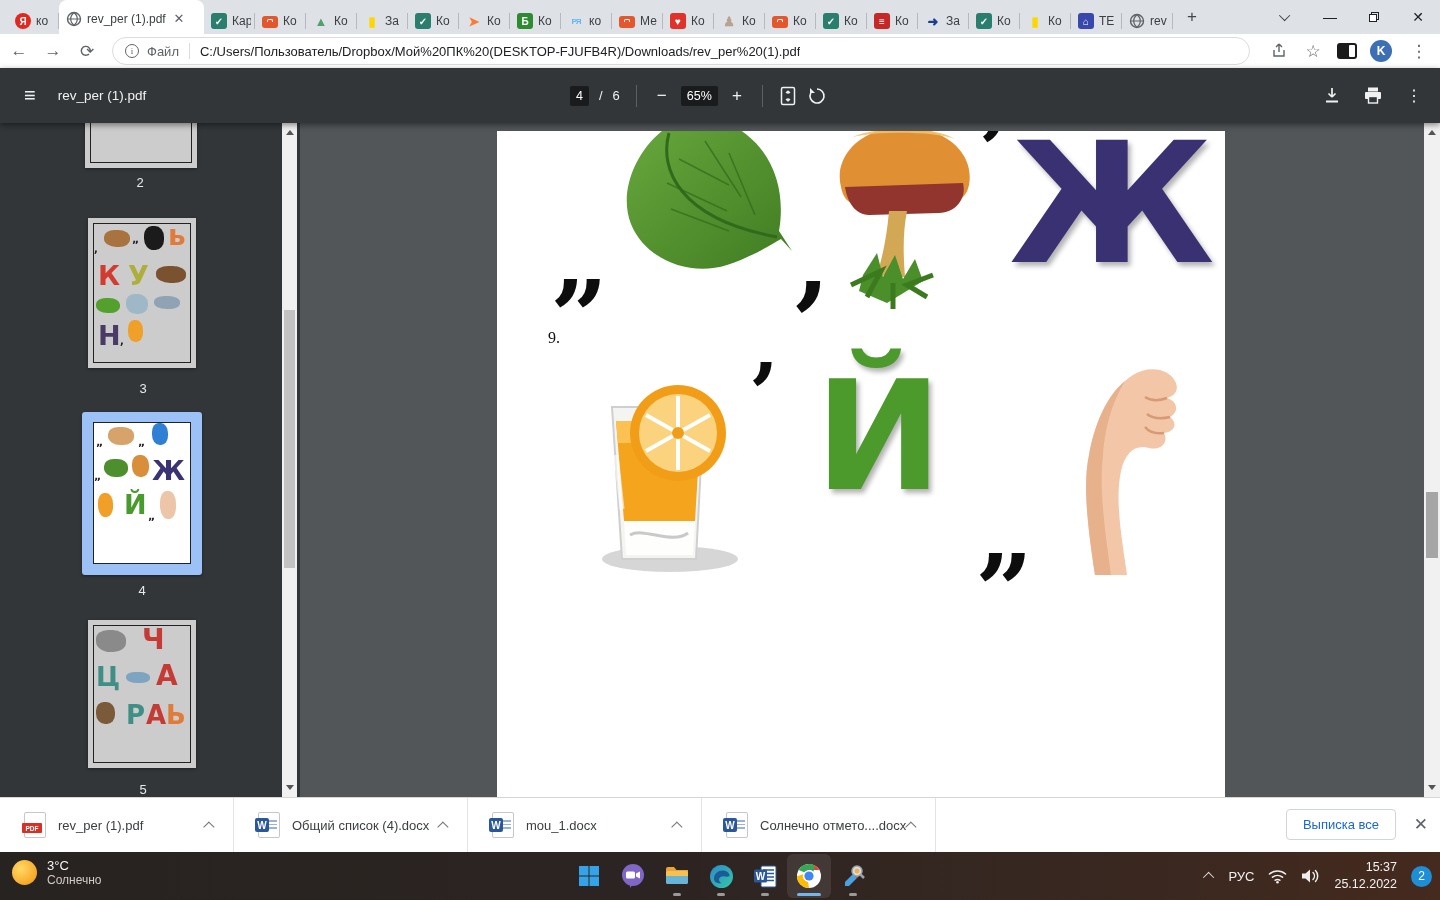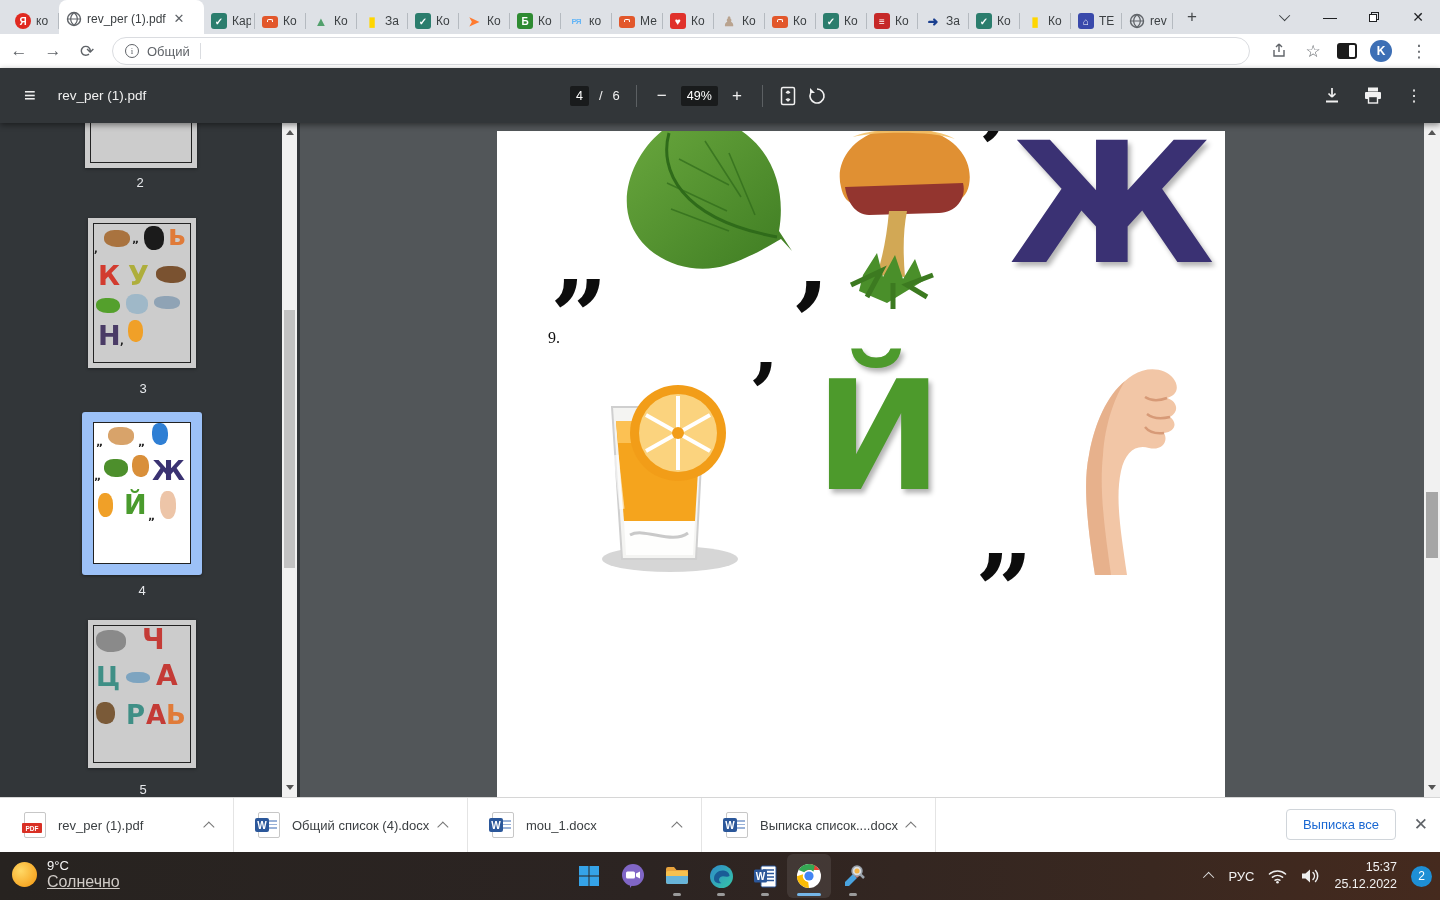--- a/index.html
+++ b/index.html
@@ -88,21 +88,21 @@
   .fico.word .w { position:absolute; left:-3px; top:6px; width:14px; height:14px; background:#2b579a; color:#fff; font-size:10px; font-weight:bold; display:flex; align-items:center; justify-content:center; border-radius:2px; }
   .fico.word .lines { position:absolute; right:3px; top:8px; width:8px; height:10px; background:repeating-linear-gradient(#9ab2d8 0 1.5px,transparent 1.5px 3.5px); }
   .showall { position:absolute; right:44px; top:11px; border:1px solid #d0d5da; border-radius:4px; color:#1967d2; font-size:13px; padding:7px 16px; background:#fff; }
   .dlclose { position:absolute; right:12px; top:16px; color:#5f6368; font-size:17px; }
 
   
   .taskbar { position:absolute; left:0; top:852px; width:1440px; height:48px; background:linear-gradient(90deg,#272320 0%,#2c2422 45%,#3a2820 80%,#452a1e 100%); }
   .weather { position:absolute; left:12px; top:6px; display:flex; align-items:center; gap:10px; color:#eee; }
   .sun { width:25px; height:25px; border-radius:50%; background:radial-gradient(circle at 35% 35%,#ffd966,#f6a623 75%); }
   .wtemp { font-size:13px; color:#f5f5f5; }
-  .wcond { font-size:16px; color:#cfcac6;text-decoration:underline; }
+  .wcond { font-size:12px; color:#cfcac6; }
   .apps { position:absolute; left:567px; top:0; height:48px; display:flex; align-items:center; }
   .app { width:44px; height:44px; display:flex; align-items:center; justify-content:center; position:relative; border-radius:6px; }
   .app.active { background:rgba(255,255,255,.09); }
   .app .dash { position:absolute; bottom:2px; left:50%; transform:translateX(-50%); width:8px; height:3px; border-radius:2px; background:#9a9a9a; }
   .app.active .dash { width:24px; background:#75b6e8; }
   .tray { position:absolute; right:8px; top:0; height:48px; display:flex; align-items:center; gap:14px; color:#f2f2f2; }
   .tray .chev-up2 { width:8px; height:8px; border-left:1.6px solid #ddd; border-top:1.6px solid #ddd; transform:rotate(45deg) translateY(2px); }
   .lang { font-size:13px; }
   .clock { text-align:right; font-size:12.5px; line-height:1.35; }
   .badge { width:21px; height:21px; border-radius:50%; background:#1e8fd5; color:#fff; font-size:12px; display:flex; align-items:center; justify-content:center; }
@@ -229,22 +229,23 @@
     <div class="wbtn">✕</div>
   </div>
 </div>
 
 <div class="addrbar">
   <div class="navic">←</div>
   <div class="navic">→</div>
   <div class="navic">⟳</div>
   <div class="omnibox">
     <span class="infoc">i</span>
-    <span class="filelabel">Общий</span>
+    <span class="filelabel">Файл</span>
     <span class="omnidiv"></span>
+    <span class="urltext">C:/Users/Пользователь/Dropbox/Мой%20ПК%20(DESKTOP-FJUFB4R)/Downloads/rev_per%20(1).pdf</span>
   </div>
   <div class="addr-right">
     <div class="navic">
       <svg width="16" height="16" viewBox="0 0 16 16">
           <path d="M3 7v6h10V7" fill="none" stroke="#5f6368" stroke-width="1.4"></path>
           <path d="M8 1v8M8 1L5 4M8 1l3 3" fill="none" stroke="#5f6368" stroke-width="1.4"></path>
         </svg>
     </div>
     <div class="navic">☆</div>
     <div class="navic">
@@ -259,21 +260,21 @@
 
 <div class="pdfbar">
   <div class="hamb">≡</div>
   <div class="pdftitle">rev_per (1).pdf</div>
   <div class="pdfcenter">
     <span class="pagebox">4</span>
     <span class="ptotal">/</span>
     <span class="ptotal">6</span>
     <span class="vdiv"></span>
     <span class="zbtn">−</span>
-    <span class="zoombox">49%</span>
+    <span class="zoombox">65%</span>
     <span class="zbtn">+</span>
     <span class="vdiv"></span>
     <span>
         <svg width="18" height="20" viewBox="0 0 18 20">
           <rect x="2.5" y="1.5" width="13" height="17" rx="1.5" fill="none" stroke="#f1f1f1" stroke-width="1.5"></rect>
           <path d="M9 5v3M9 5l-2 2M9 5l2 2M9 15v-3M9 15l-2-2M9 15l2-2" stroke="#f1f1f1" stroke-width="1.3" fill="none"></path>
         </svg>
       </span>
     <span>
         <svg width="20" height="20" viewBox="0 0 20 20">
@@ -464,33 +465,33 @@
         </span>
         <span class="dlname">mou_1.docx</span>
         <span class="chev-up"></span>
       </div>
       <div class="dlchip">
         <span class="fico word">
           <span class="sheet"></span>
           <span class="w">W</span>
           <span class="lines"></span>
         </span>
-        <span class="dlname">Выписка список....docx</span>
+        <span class="dlname">Солнечно отмето....docx</span>
         <span class="chev-up"></span>
       </div>
     </div>
   <div class="showall">Выписка все</div>
   <div class="dlclose">✕</div>
 </div>
 
 <div class="taskbar">
   <div class="weather">
     <div class="sun"></div>
     <div>
-      <div class="wtemp">9°C</div>
+      <div class="wtemp">3°C</div>
       <div class="wcond">Солнечно</div>
     </div>
   </div>
   <div class="apps" id="apps">
       <div class="app">
         <svg width="24" height="24" viewBox="0 0 24 24">
           <rect x="2" y="2" width="9.5" height="9.5" fill="#35a3e8"></rect>
           <rect x="12.5" y="2" width="9.5" height="9.5" fill="#35a3e8"></rect>
           <rect x="2" y="12.5" width="9.5" height="9.5" fill="#35a3e8"></rect>
           <rect x="12.5" y="12.5" width="9.5" height="9.5" fill="#35a3e8"></rect>

